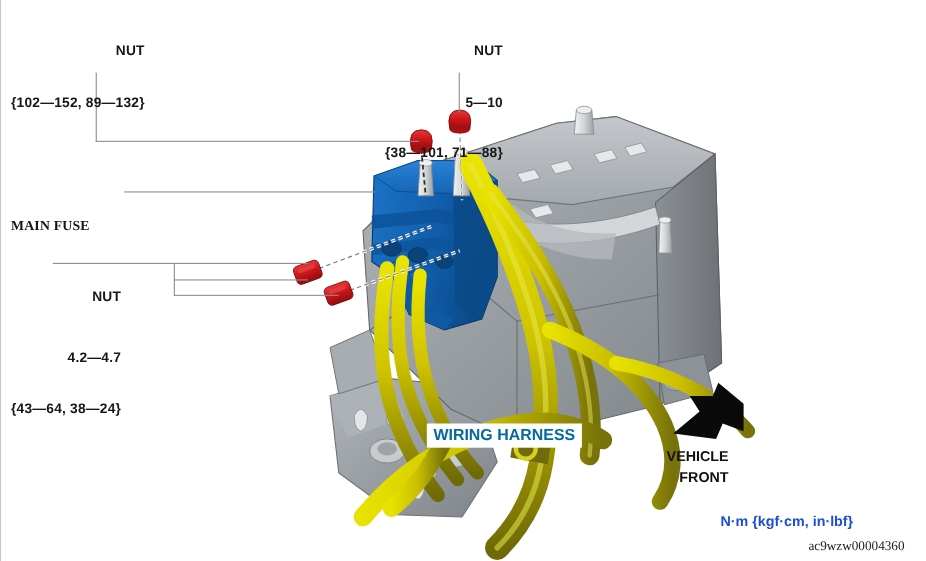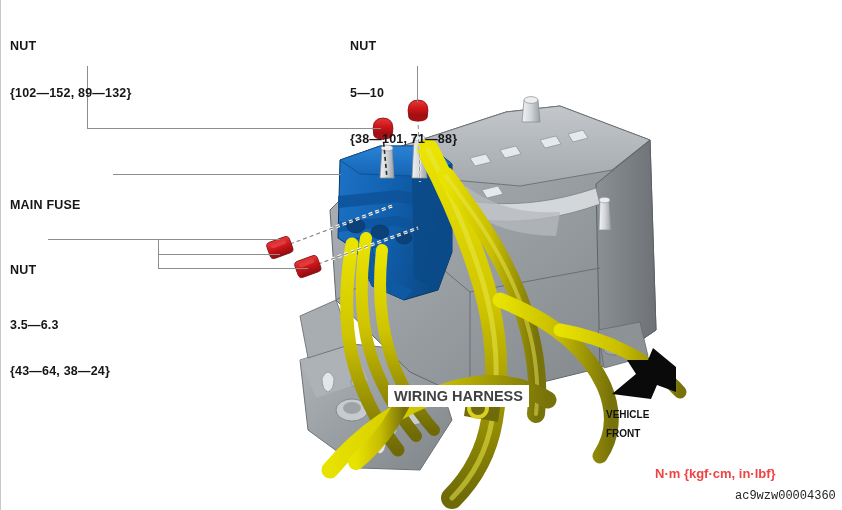--- a/index.html
+++ b/index.html
@@ -1,31 +1,31 @@
 <!DOCTYPE html>
 <html><head>
 <meta charset="utf-8">
 <style>
   html,body{margin:0;padding:0;background:#fff;}
   body{width:842px;height:510px;overflow:hidden;
        font-family:"Liberation Sans","DejaVu Sans",sans-serif;}
-  #stage{position:relative;width:682px;height:510px;background:#ffffff;}
+  #stage{position:relative;width:682px;height:510px;background:#ffffff;text-align:right;}
   #stage:before{content:"";position:absolute;left:0;top:0;width:1px;height:510px;background:#c8c8c8;}
   .lbl{position:absolute;color:#161616;font-weight:bold;white-space:pre;letter-spacing:.2px;}
   .lbl.t1{font-size:12.5px;line-height:15.5px;}
   .ld{position:absolute;background:#8d8d8d;}
   .ldh{height:1.4px;}
   .ldv{width:1.4px;}
   .svgwrap{position:absolute;left:0;top:0;width:842px;height:510px;}
-  .txtbox{position:absolute;background:#ffffff;color:#404040;font-weight:bold;
+  .txtbox{position:absolute;background:#ffffff;color:#0369a1;font-weight:bold;
           font-size:14.5px;padding:3px 6px;white-space:nowrap;}
-  .unit{position:absolute;font-weight:bold;font-size:13px;color:#ef4444;white-space:nowrap;}
+  .unit{position:absolute;font-weight:bold;font-size:13px;color:#1d4ed8;white-space:nowrap;}
   .figid{position:absolute;font-size:12px;color:#222;white-space:nowrap;
-         font-family:Liberation Mono, monospace;}
-  .vfront{position:absolute;font-weight:bold;font-size:10px;line-height:19px;color:#111;white-space:pre;}
+         font-family:Liberation Serif, serif;}
+  .vfront{position:absolute;font-weight:bold;font-size:13px;line-height:19px;color:#111;white-space:pre;}
 </style>
 </head>
 <body>
 
 <div id="stage">
 
   <svg class="svgwrap" viewBox="0 0 842 510">
     <defs>
       <linearGradient id="gBody" x1="0" y1="0" x2="1" y2="1">
         <stop offset="0" stop-color="#b2b6bb"></stop>
@@ -230,27 +230,27 @@
     <div>NUT</div>
     <div>{102—152, 89—132}</div>
   </div>
 
   <div class="lbl t1" style="left:350px;top:8px;">
     <div>NUT</div>
     <div>5—10</div>
     <div>{38—101, 71—88}</div>
   </div>
 
-  <div class="lbl t1" style="left:10px;top:167px;">
+  <div class="lbl t1" style="left:10px;top:167px;font-family:Liberation Serif, serif;">
     <div>MAIN FUSE</div>
   </div>
 
   <div class="lbl t1" style="left:10px;top:232px;">
     <div>NUT</div>
-    <div style="margin-top:8px;">3.5—6.3</div>
+    <div style="margin-top:8px;">4.2—4.7</div>
     <div>{43—64, 38—24}</div>
   </div>
 
   <div class="txtbox" style="left:388px;top:385px;">
     <span>WIRING HARNESS</span>
   </div>
 
   <div class="vfront" style="left:606px;top:405px;">VEHICLE
 FRONT</div>
 

